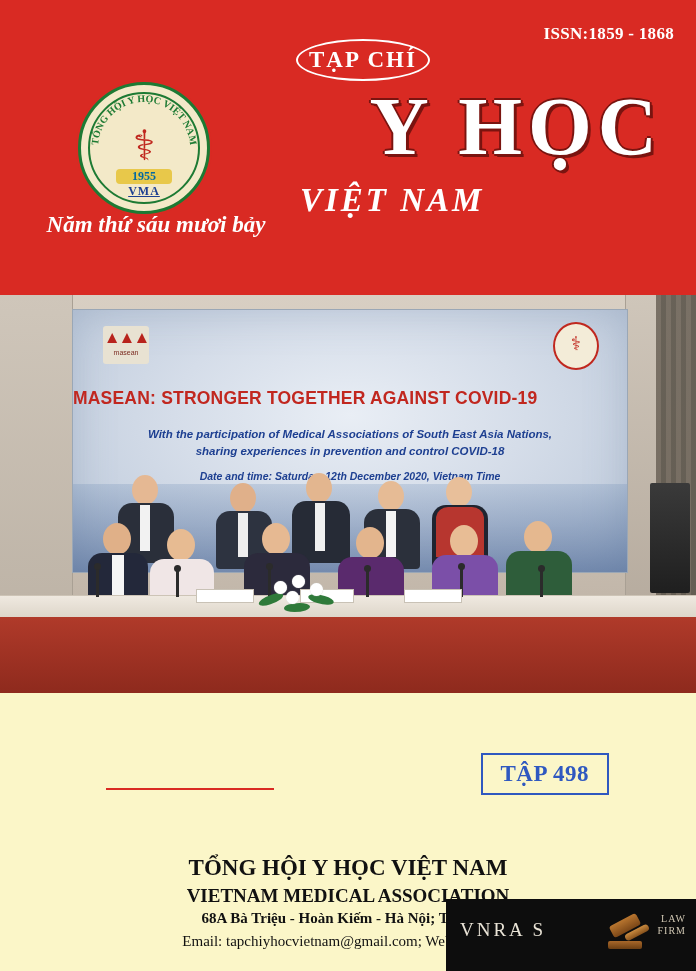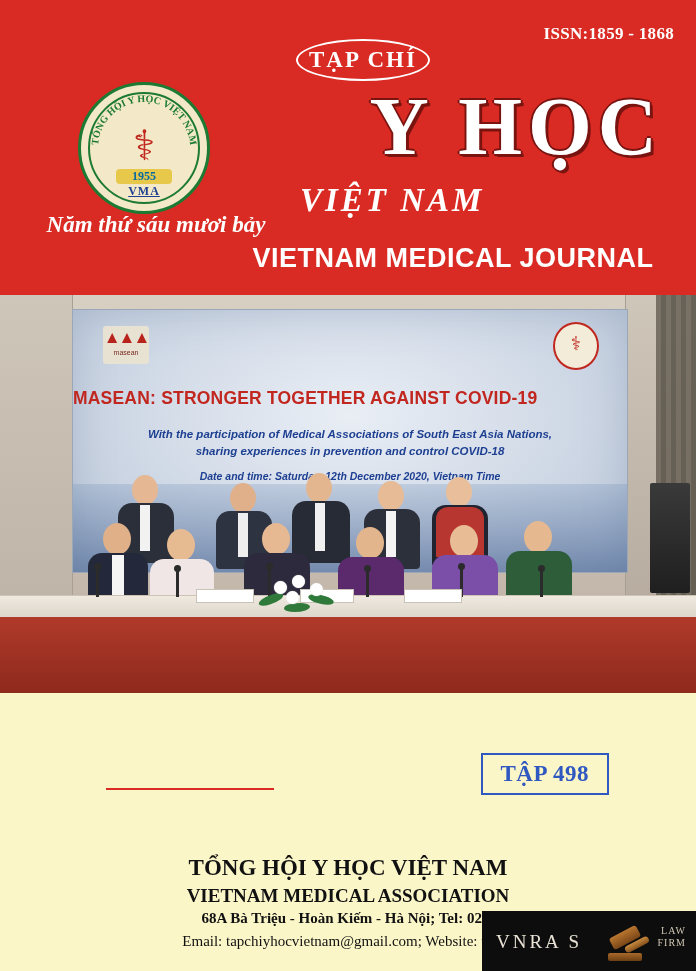--- a/index.html
+++ b/index.html
@@ -409,24 +409,25 @@
     font-family: "Liberation Serif", serif;
     font-size: 15px;
     color: #111111;
   }
   
   .vnra {
     position: absolute;
     right: 0;
     bottom: 0;
     width: 214px;
-    height: 60px;
+    height: 72px;
     background: #0d0d0d;
     color: #e9e3d6;
     overflow: hidden;
+    padding-left: 36px;
   }
   .vnra-text {
     position: absolute;
     left: 14px; top: 20px;
     font-family: "Liberation Serif", serif;
     font-size: 19px;
     letter-spacing: 3px;
   }
   .vnra-law {
     position: absolute;
@@ -483,21 +484,20 @@
       <div class="logo-snake">⚕</div>
       <div class="logo-year">1955</div>
       <div class="logo-vma">VMA</div>
     </div>
 
     <div class="year-line">Năm thứ sáu mươi bảy</div>
 
     <div class="tapchi">TẠP CHÍ</div>
     <div class="yhoc">Y HỌC</div>
     <div class="vietnam-it">VIỆT NAM</div>
-    <div class="vmj">VIETNAM MEDICAL JOURNAL</div>
   </div>
 
   <div class="photo">
     <div class="wall-left"></div>
     <div class="wall-right"></div>
     <div class="curtain"></div>
     <div class="speaker-box"></div>
 
     <div class="screen">
       <div class="screen-band"></div>

